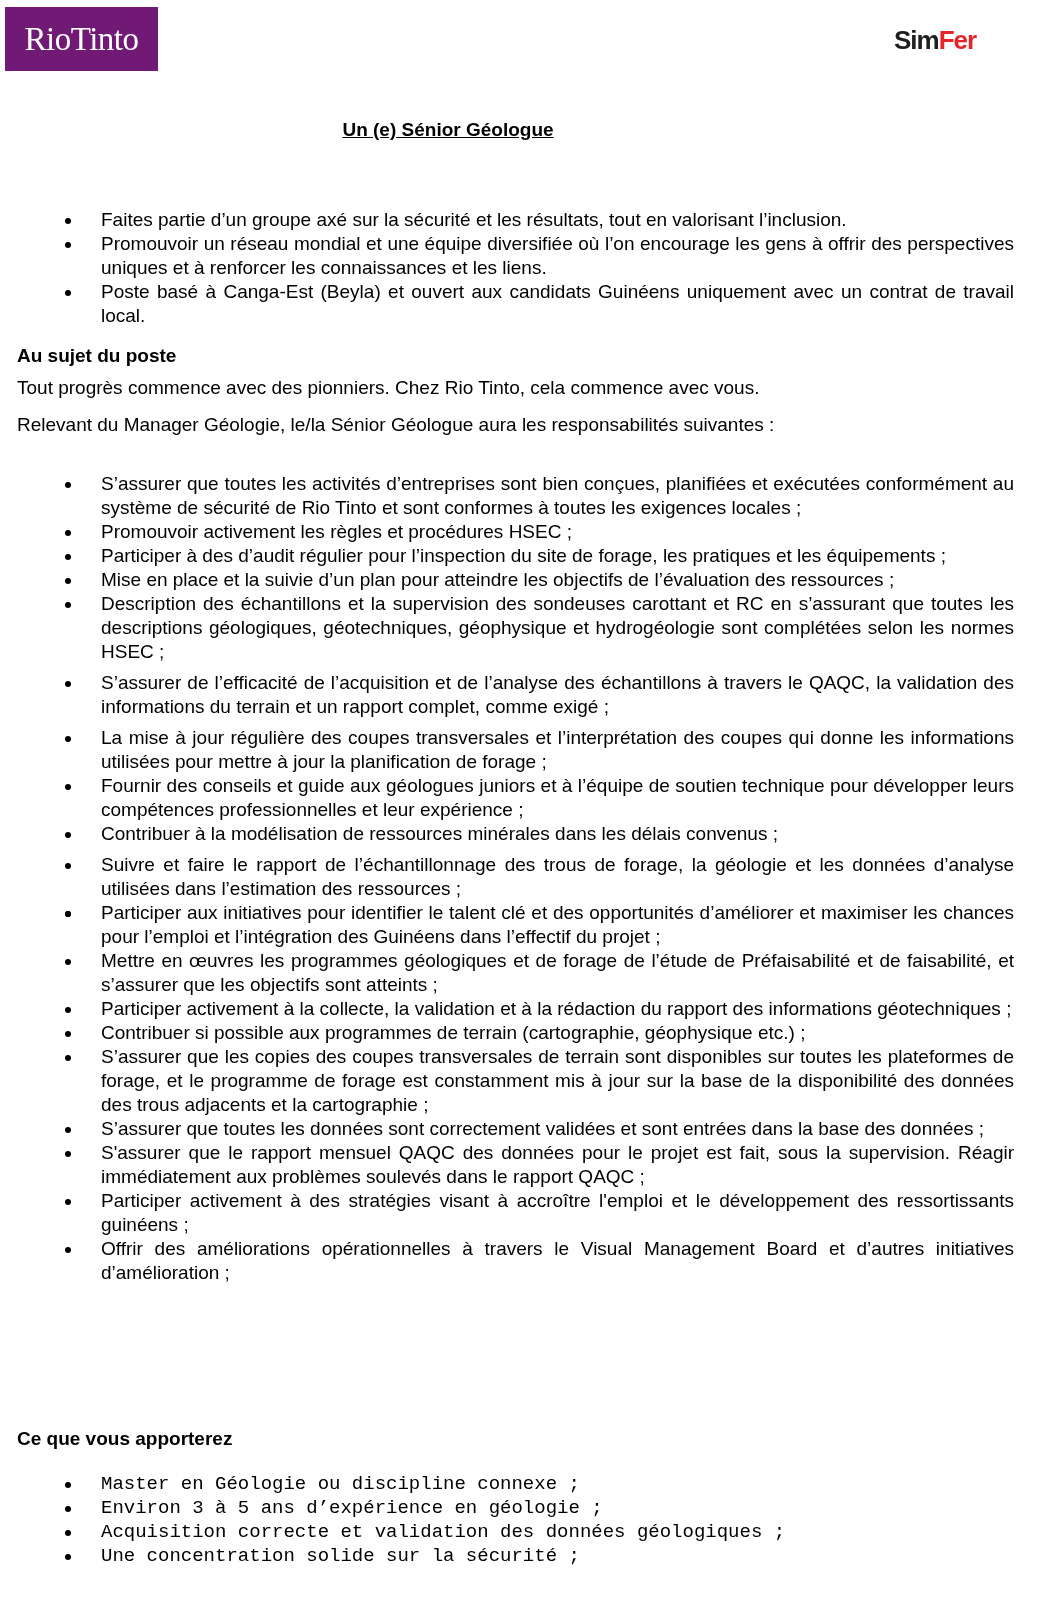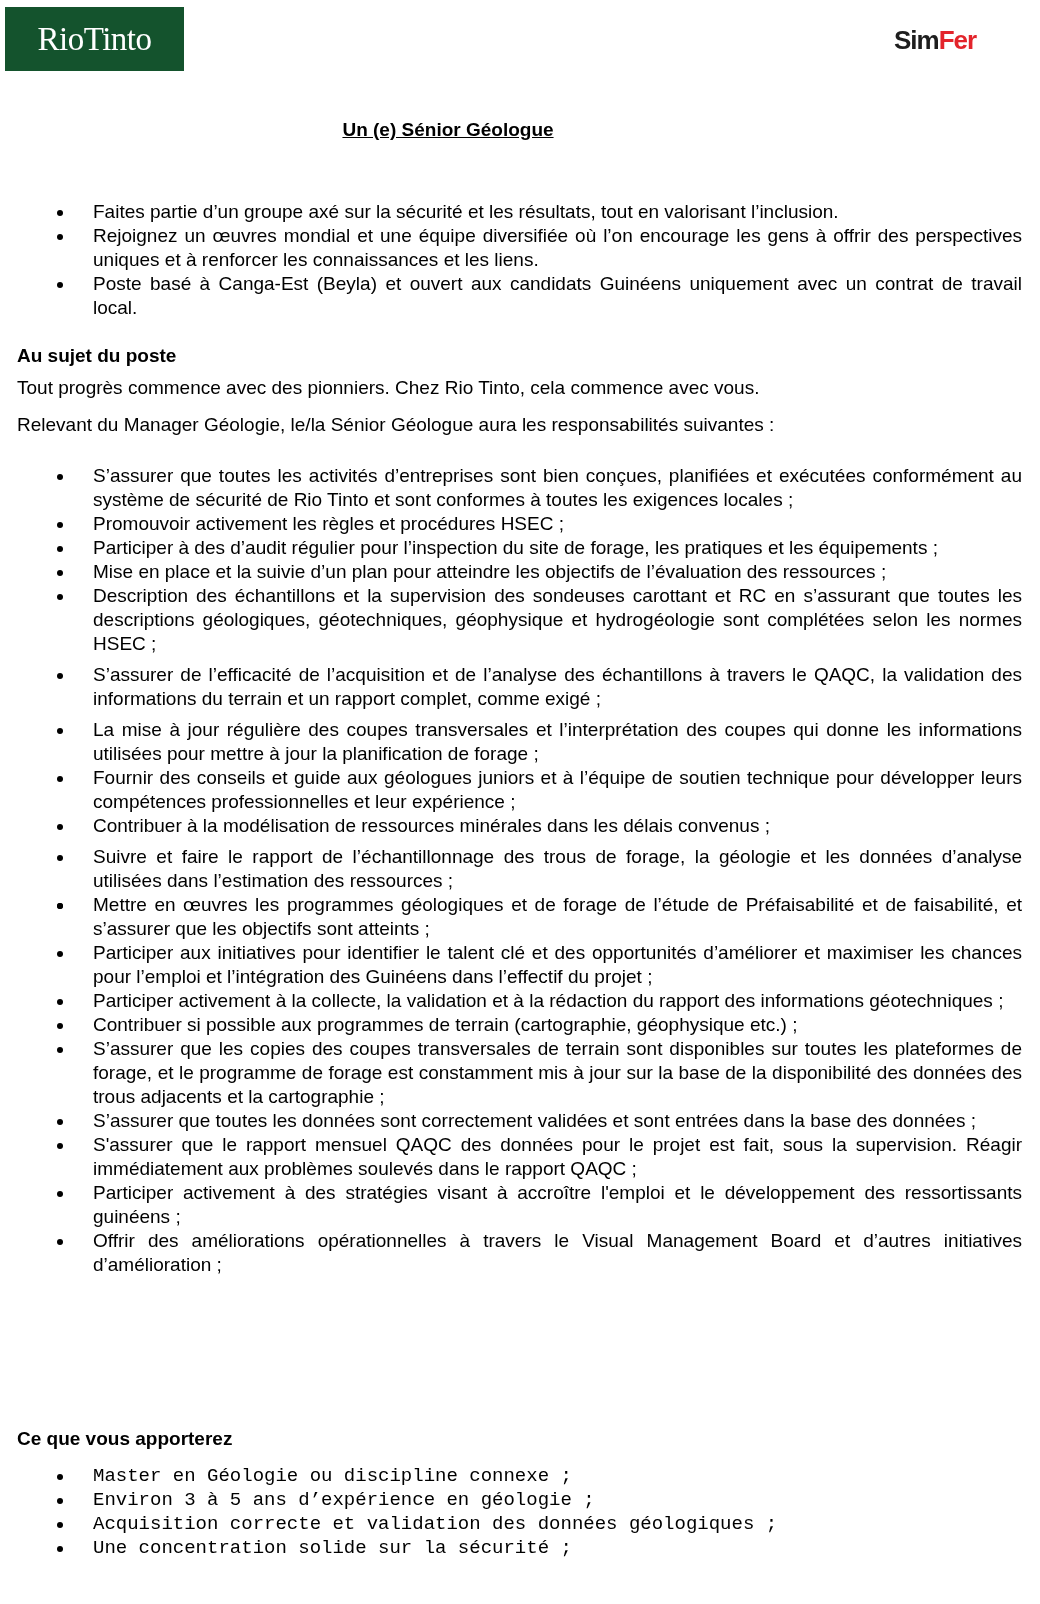--- a/index.html
+++ b/index.html
@@ -2,40 +2,40 @@
 <html><head>
   <meta charset="utf-8">
   <style>
     html, body { margin: 0; padding: 0; background: #ffffff; }
     body {
       width: 1040px; height: 1604px; position: relative; overflow: hidden;
       font-family: "Liberation Sans", sans-serif; color: #000000;
       font-size: 19px; line-height: 24px;
     }
     .logo-rt {
-      position: absolute; left: 5px; top: 7px; width: 179px; height: 64px;
-      background: #14532d; display: flex; align-items: center; justify-content: center;
+      position: absolute; left: 5px; top: 7px; width: 153px; height: 64px;
+      background: #701a75; display: flex; align-items: center; justify-content: center;
     }
     .logo-rt span {
       font-family: "Liberation Serif", serif; color: #ffffff; font-size: 33px;
       letter-spacing: -0.5px;
     }
     .logo-sf {
       position: absolute; left: 894px; top: 20px;
       font-family: "Liberation Sans", sans-serif; font-weight: bold; font-size: 26px;
       letter-spacing: -1px; line-height: 40px;
     }
     .logo-sf .a { color: #1e1e1e; }
     .logo-sf .b { color: #e3242b; }
     .title {
       position: absolute; left: 0; width: 896px; top: 118px; text-align: center;
       font-weight: bold; text-decoration: underline; font-size: 19px; line-height: 24px;
     }
     .content { position: absolute; left: 9px; width: 1021px; }
-    ul.bullets { list-style: none; margin: 8px; padding: 0; }
+    ul.bullets { list-style: none; margin: 16px; padding: 0; }
     ul.bullets li {
       position: relative; padding-left: 76px; text-align: justify; margin: 0;
     }
     ul.bullets li .dot {
       position: absolute; left: 40px; top: 10px; width: 6px; height: 6px;
       border-radius: 50%; background: #000;
     }
     ul.bullets li.gap { margin-top: 7px; }
     .heading { font-weight: bold; }
     p { margin: 8px; }
@@ -48,21 +48,21 @@
 </div>
 <div class="logo-sf">
   <span class="a">Sim</span><span class="b">Fer</span>
 </div>
 
 <div class="title">Un (e) Sénior Géologue</div>
 
 <div class="content" style="top:192px;">
   <ul class="bullets">
     <li><span class="dot"></span><span>Faites partie d’un groupe axé sur la sécurité et les résultats, tout en valorisant l’inclusion.</span></li>
-    <li><span class="dot"></span><span>Rejoignez un œuvres mondial et une équipe diversifiée où l’on encourage les gens à offrir des perspectives uniques et à renforcer les connaissances et les liens.</span></li>
+    <li><span class="dot"></span><span>Promouvoir un réseau mondial et une équipe diversifiée où l’on encourage les gens à offrir des perspectives uniques et à renforcer les connaissances et les liens.</span></li>
     <li><span class="dot"></span><span>Poste basé à Canga-Est (Beyla) et ouvert aux candidats Guinéens uniquement avec un contrat de travail local.</span></li>
   </ul>
 </div>
 
 <div class="content" style="top:336px;">
   <p class="heading">Au sujet du poste</p>
   <p>Tout progrès commence avec des pionniers. Chez Rio Tinto, cela commence avec vous.</p>
 </div>
 
 <div class="content" style="top:405px;">
@@ -75,22 +75,22 @@
       <li><span class="dot"></span><span>Promouvoir activement les règles et procédures HSEC ;</span></li>
       <li><span class="dot"></span><span>Participer à des d’audit régulier pour l’inspection du site de forage, les pratiques et les équipements ;</span></li>
       <li><span class="dot"></span><span>Mise en place et la suivie d’un plan pour atteindre les objectifs de l’évaluation des ressources ;</span></li>
       <li><span class="dot"></span><span>Description des échantillons et la supervision des sondeuses carottant et RC en s’assurant que toutes les descriptions géologiques, géotechniques, géophysique et hydrogéologie sont complétées selon les normes HSEC ;</span></li>
       <li class="gap"><span class="dot"></span><span>S’assurer de l’efficacité de l’acquisition et de l’analyse des échantillons à travers le QAQC, la validation des informations du terrain et un rapport complet, comme exigé ;</span></li>
       <li class="gap"><span class="dot"></span><span>La mise à jour régulière des coupes transversales et l’interprétation des coupes qui donne les informations utilisées pour mettre à jour la planification de forage ;</span></li>
       <li><span class="dot"></span><span>Fournir des conseils et guide aux géologues juniors et à l’équipe de soutien technique pour développer leurs compétences professionnelles et leur expérience ;</span></li>
       <li><span class="dot"></span><span>Contribuer à la modélisation de ressources minérales dans les délais convenus ;</span></li>
       <li class="gap"><span class="dot"></span><span>Suivre et faire le rapport de l’échantillonnage des trous de forage, la géologie et les données d’analyse utilisées dans l’estimation des ressources ;</span></li>
       <li><span class="dot"></span></li>
+      <li><span class="dot"></span><span>Participer aux initiatives pour identifier le talent clé et des opportunités d’améliorer et maximiser les chances pour l’emploi et l’intégration des Guinéens dans l’effectif du projet ;</span></li>
       <li><span class="dot"></span><span>Mettre en œuvres les programmes géologiques et de forage de l’étude de Préfaisabilité et de faisabilité, et s’assurer que les objectifs sont atteints ;</span></li>
-      <li><span class="dot"></span><span>Participer aux initiatives pour identifier le talent clé et des opportunités d’améliorer et maximiser les chances pour l’emploi et l’intégration des Guinéens dans l’effectif du projet ;</span></li>
       <li><span class="dot"></span><span>Participer activement à la collecte, la validation et à la rédaction du rapport des informations géotechniques ;</span></li>
       <li><span class="dot"></span><span>Contribuer si possible aux programmes de terrain (cartographie, géophysique etc.) ;</span></li>
       <li><span class="dot"></span><span>S’assurer que les copies des coupes transversales de terrain sont disponibles sur toutes les plateformes de forage, et le programme de forage est constamment mis à jour sur la base de la disponibilité des données des trous adjacents et la cartographie ;</span></li>
       <li><span class="dot"></span><span>S’assurer que toutes les données sont correctement validées et sont entrées dans la base des données ;</span></li>
       <li><span class="dot"></span><span>S'assurer que le rapport mensuel QAQC des données pour le projet est fait, sous la supervision. Réagir immédiatement aux problèmes soulevés dans le rapport QAQC ;</span></li>
       <li><span class="dot"></span><span>Participer activement à des stratégies visant à accroître l'emploi et le développement des ressortissants guinéens ;</span></li>
       <li><span class="dot"></span><span>Offrir des améliorations opérationnelles à travers le Visual Management Board et d’autres initiatives d’amélioration ;</span></li>
     </ul>
 </div>
 

